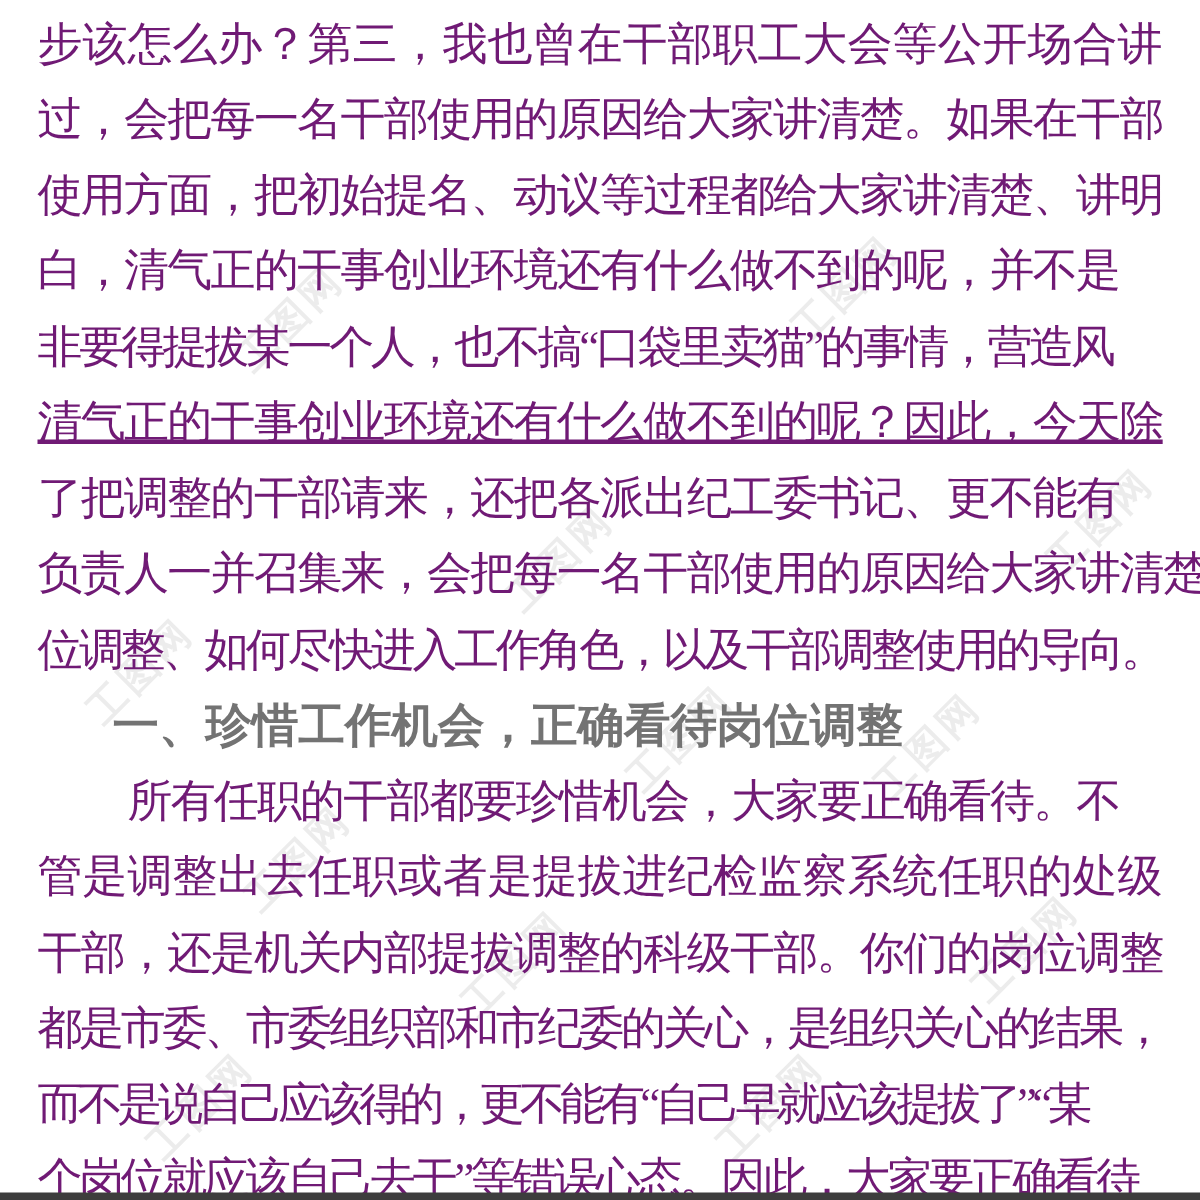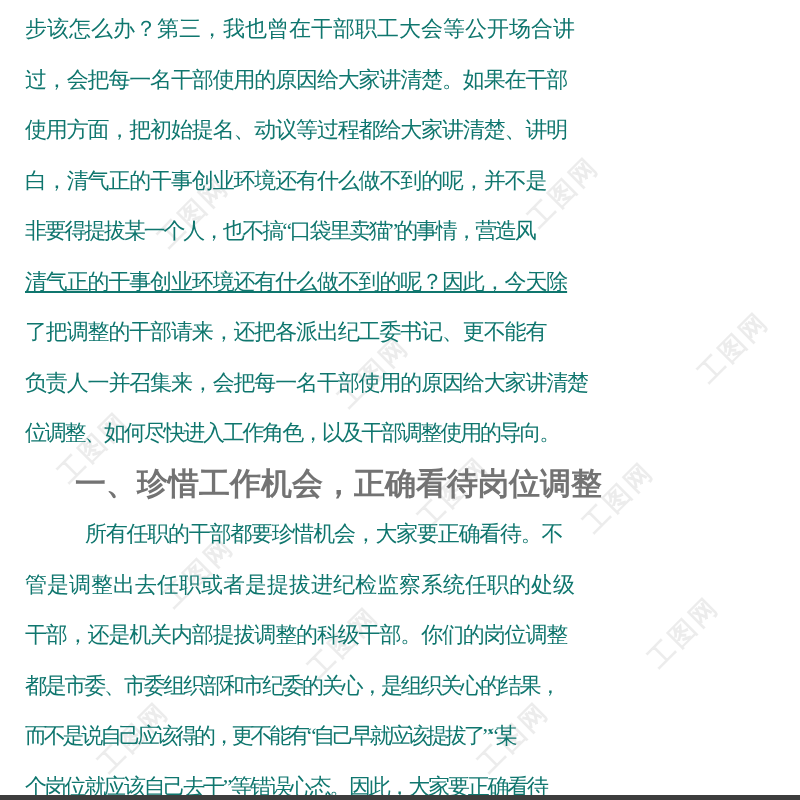--- a/index.html
+++ b/index.html
@@ -38,22 +38,22 @@
     left: 0; top: 0;
     width: 800px;
     padding: 4px 25px 0 25px;
     z-index: 1;
   }
   .line {
     height: 50.5px;
     display: flex;
     align-items: center;
     white-space: nowrap;
-    font-size: 22px;
-    color: #0f766e;
+    font-size: 30px;
+    color: #701a75;
     overflow: visible;
     text-align: right;
   }
   .line.indent { padding-left: 60px; }
   .heading-line {
     height: 50.5px;
     display: flex;
     align-items: center;
     white-space: nowrap;
     font-family: "Liberation Sans", "DejaVu Sans", sans-serif;

